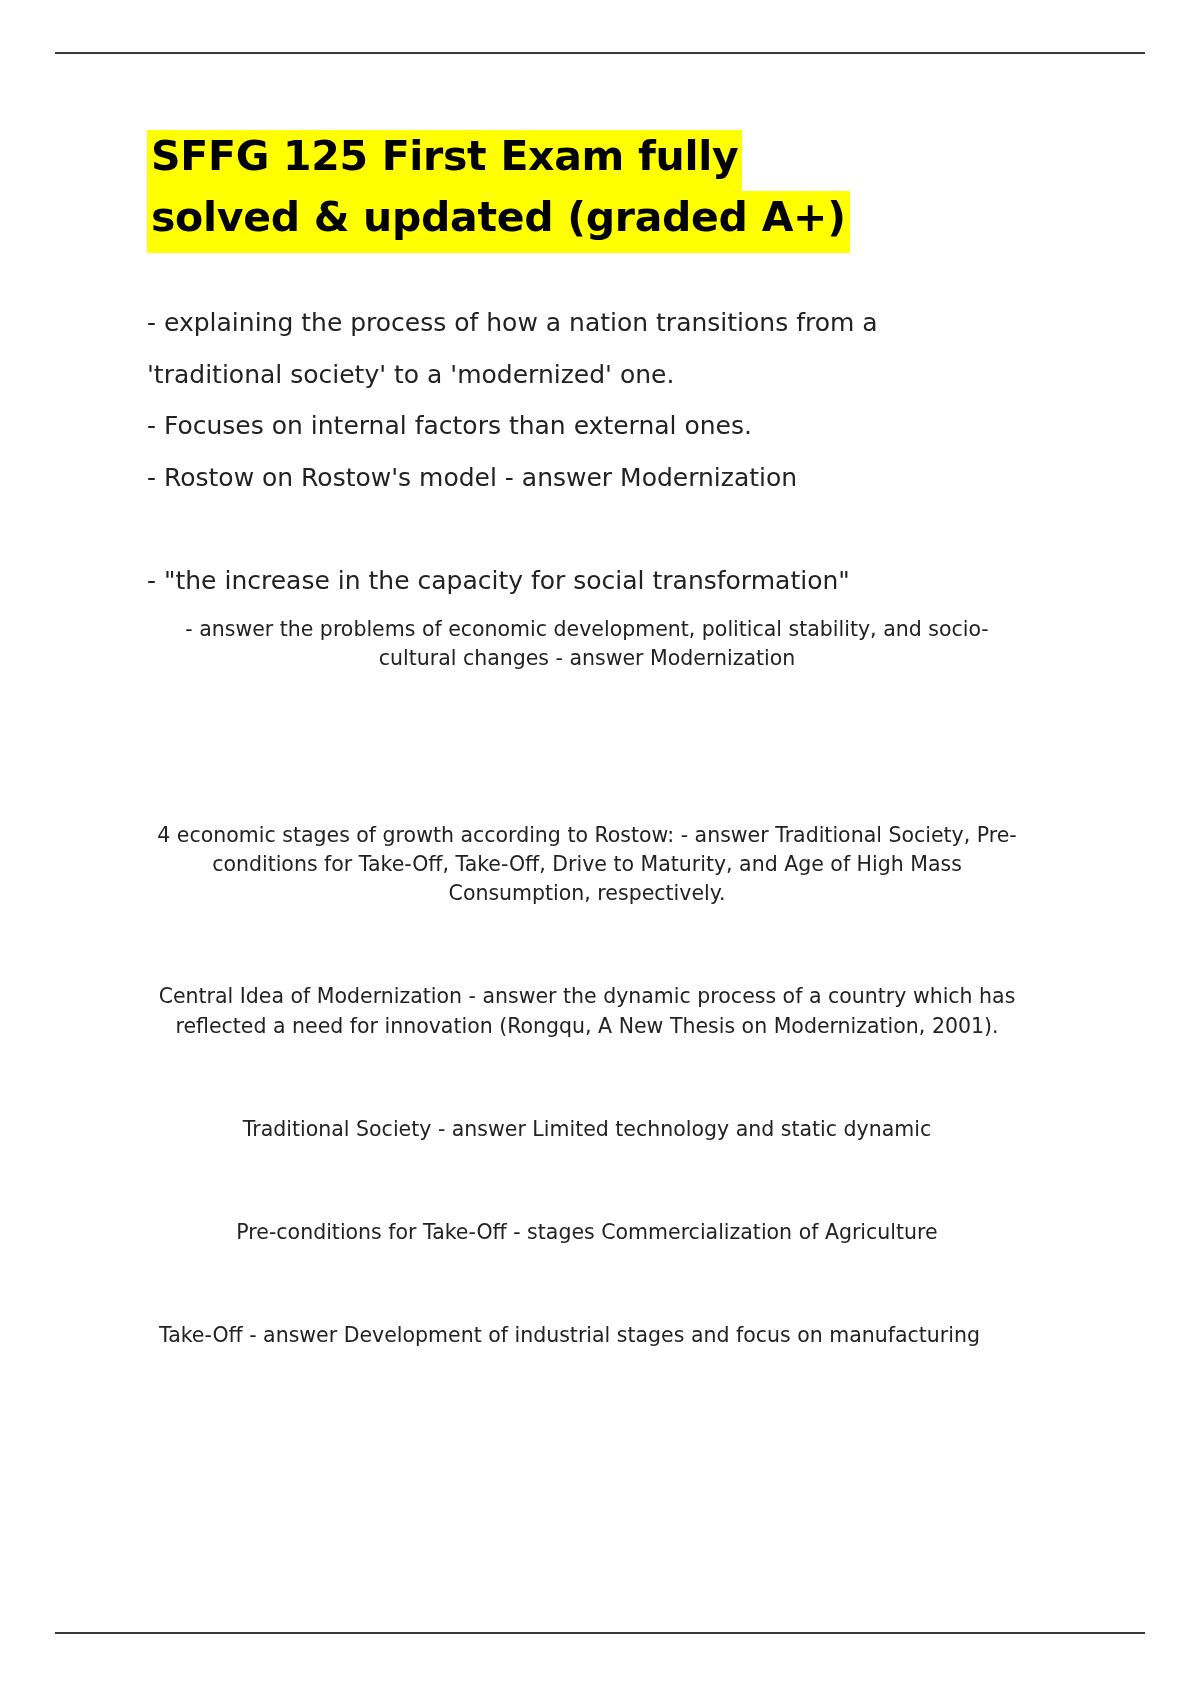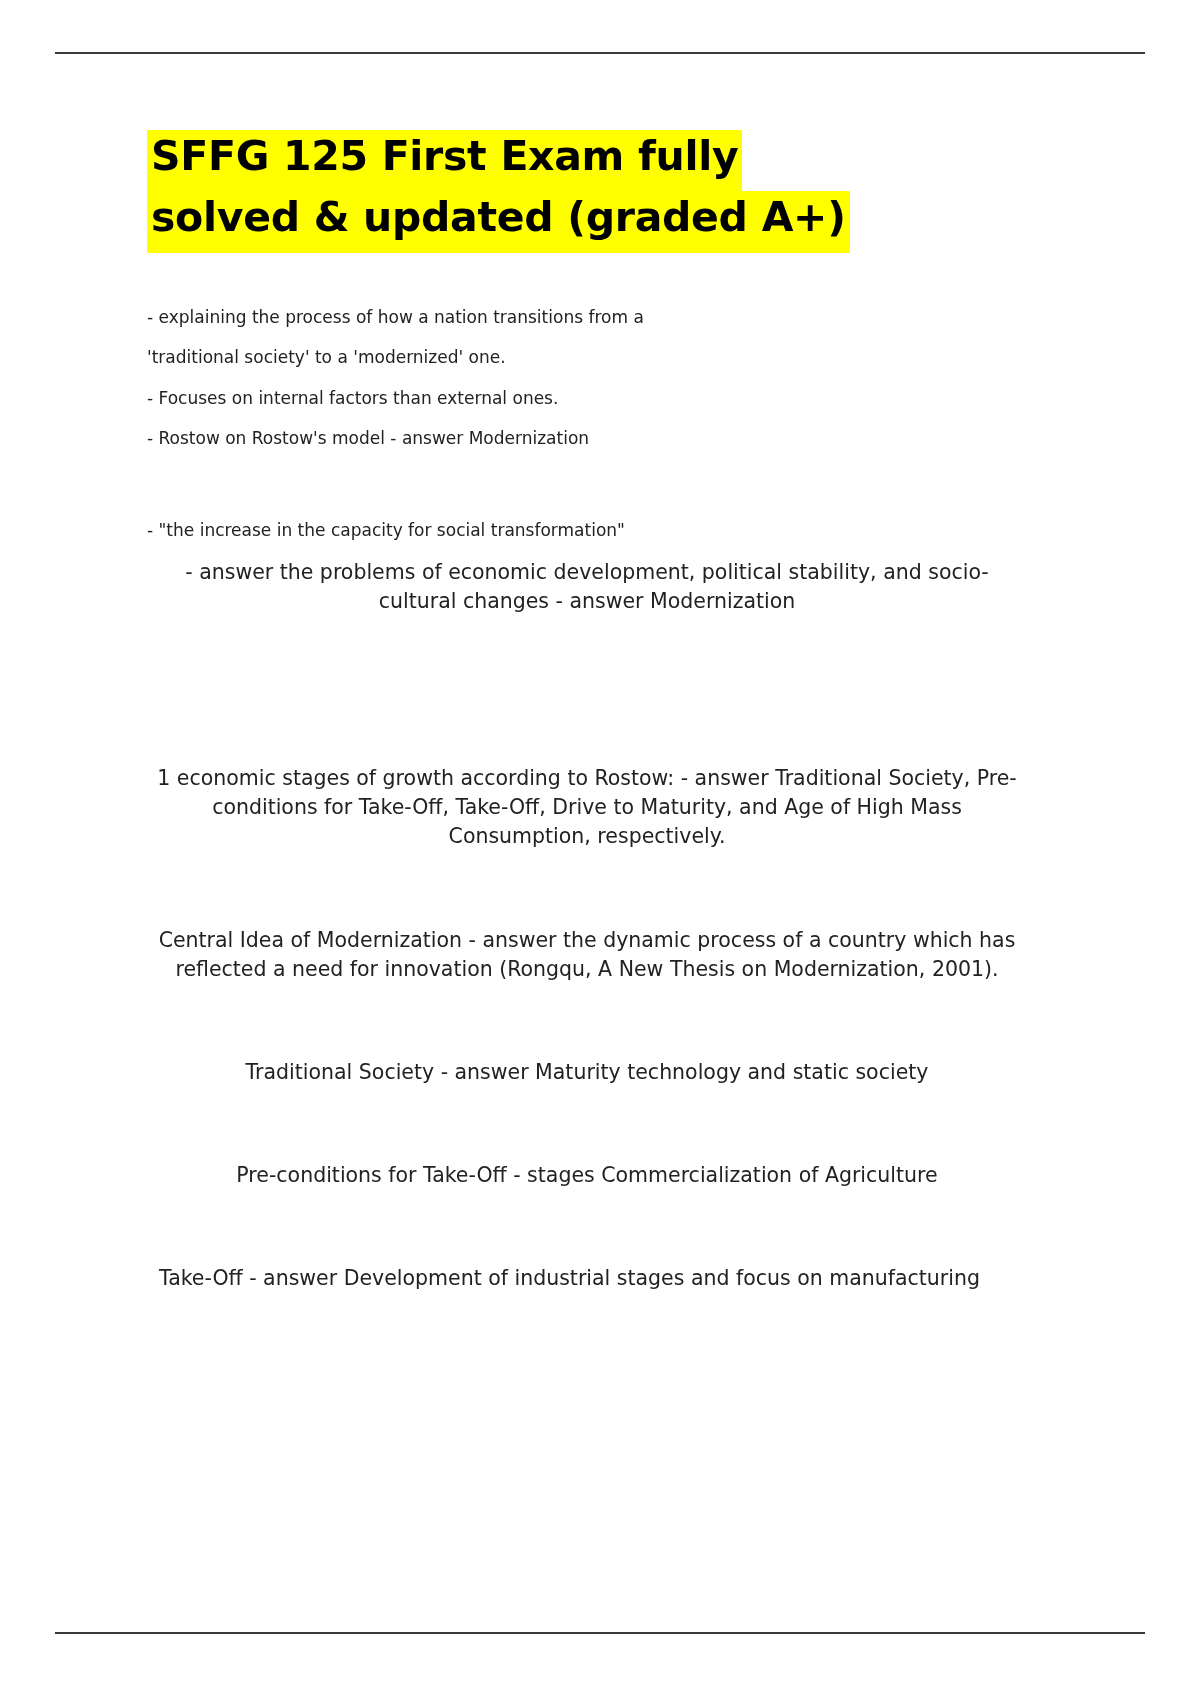--- a/index.html
+++ b/index.html
@@ -51,21 +51,21 @@
     background: #ffff00;
     padding: 2px 4px 12px 4px;
     box-decoration-break: clone;
     -webkit-box-decoration-break: clone;
   }
 
   .qa-block {
     margin-top: 0;
   }
   .line {
-    font-size: 17px;
+    font-size: 25px;
     line-height: 1.42;
     color: #222222;
     margin: 0;
   }
   .spacer-xs { height: 16px; }
   .spacer-sm { height: 26px; }
   .spacer-lg { height: 58px; }
   .gap-line { height: 42px; }
   .para {
     font-size: 20.5px;
@@ -111,35 +111,35 @@
     </div>
 
     <div class="spacer-lg"></div>
     <div class="spacer-xs"></div>
 
 
     <div class="spacer-lg"></div>
     <div class="spacer-xs"></div>
 
     <div class="qa-block">
-      <p class="para">1 economic stages of growth according to Rostow: - answer Traditional Society, Pre-conditions for Take-Off, Take-Off, Drive to Maturity, and Age of High Mass Consumption, respectively.</p>
+      <p class="para">4 economic stages of growth according to Rostow: - answer Traditional Society, Pre-conditions for Take-Off, Take-Off, Drive to Maturity, and Age of High Mass Consumption, respectively.</p>
     </div>
 
     <div class="spacer-lg"></div>
     <div class="spacer-xs"></div>
 
     <div class="qa-block">
       <p class="para">Central Idea of Modernization - answer the dynamic process of a country which has reflected a need for innovation (Rongqu, A New Thesis on Modernization, 2001).</p>
     </div>
 
     <div class="spacer-lg"></div>
     <div class="spacer-xs"></div>
 
     <div class="qa-block">
-      <p class="para">Traditional Society - answer Maturity technology and static society</p>
+      <p class="para">Traditional Society - answer Limited technology and static dynamic</p>
     </div>
 
     <div class="spacer-lg"></div>
     <div class="spacer-xs"></div>
 
     <div class="qa-block">
       <p class="para">Pre-conditions for Take-Off - stages Commercialization of Agriculture</p>
     </div>
 
     <div class="spacer-lg"></div>

